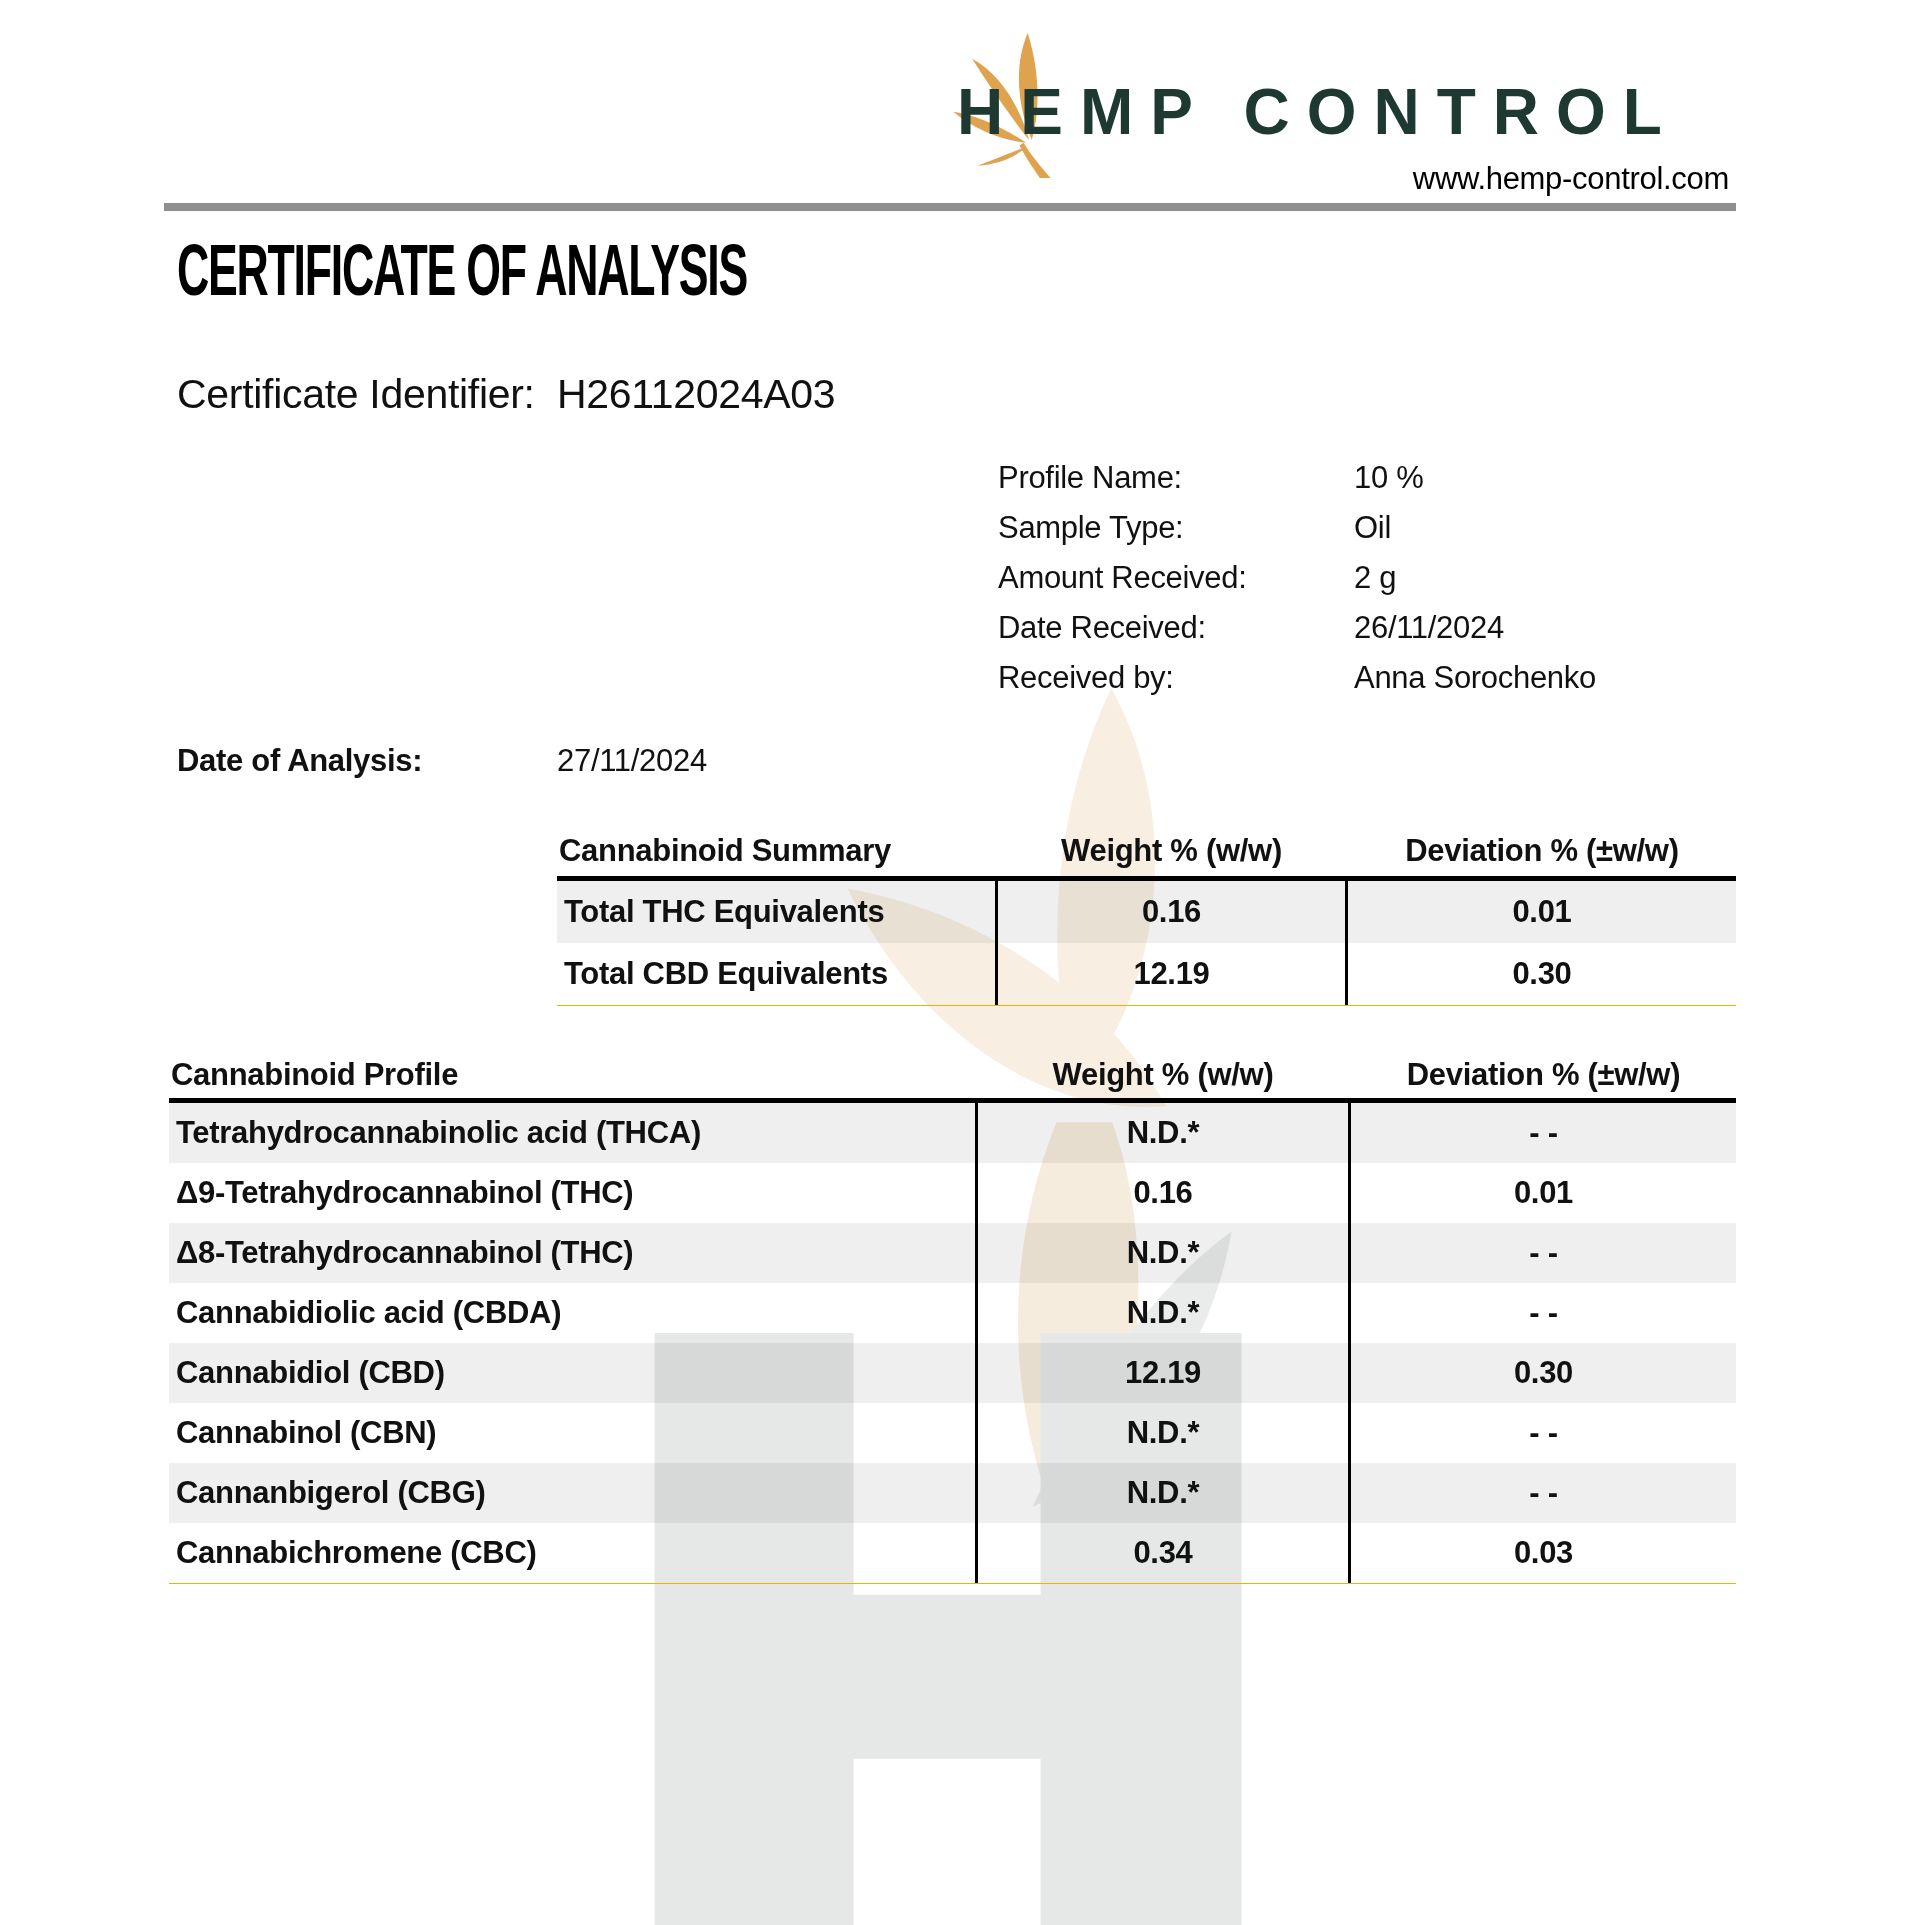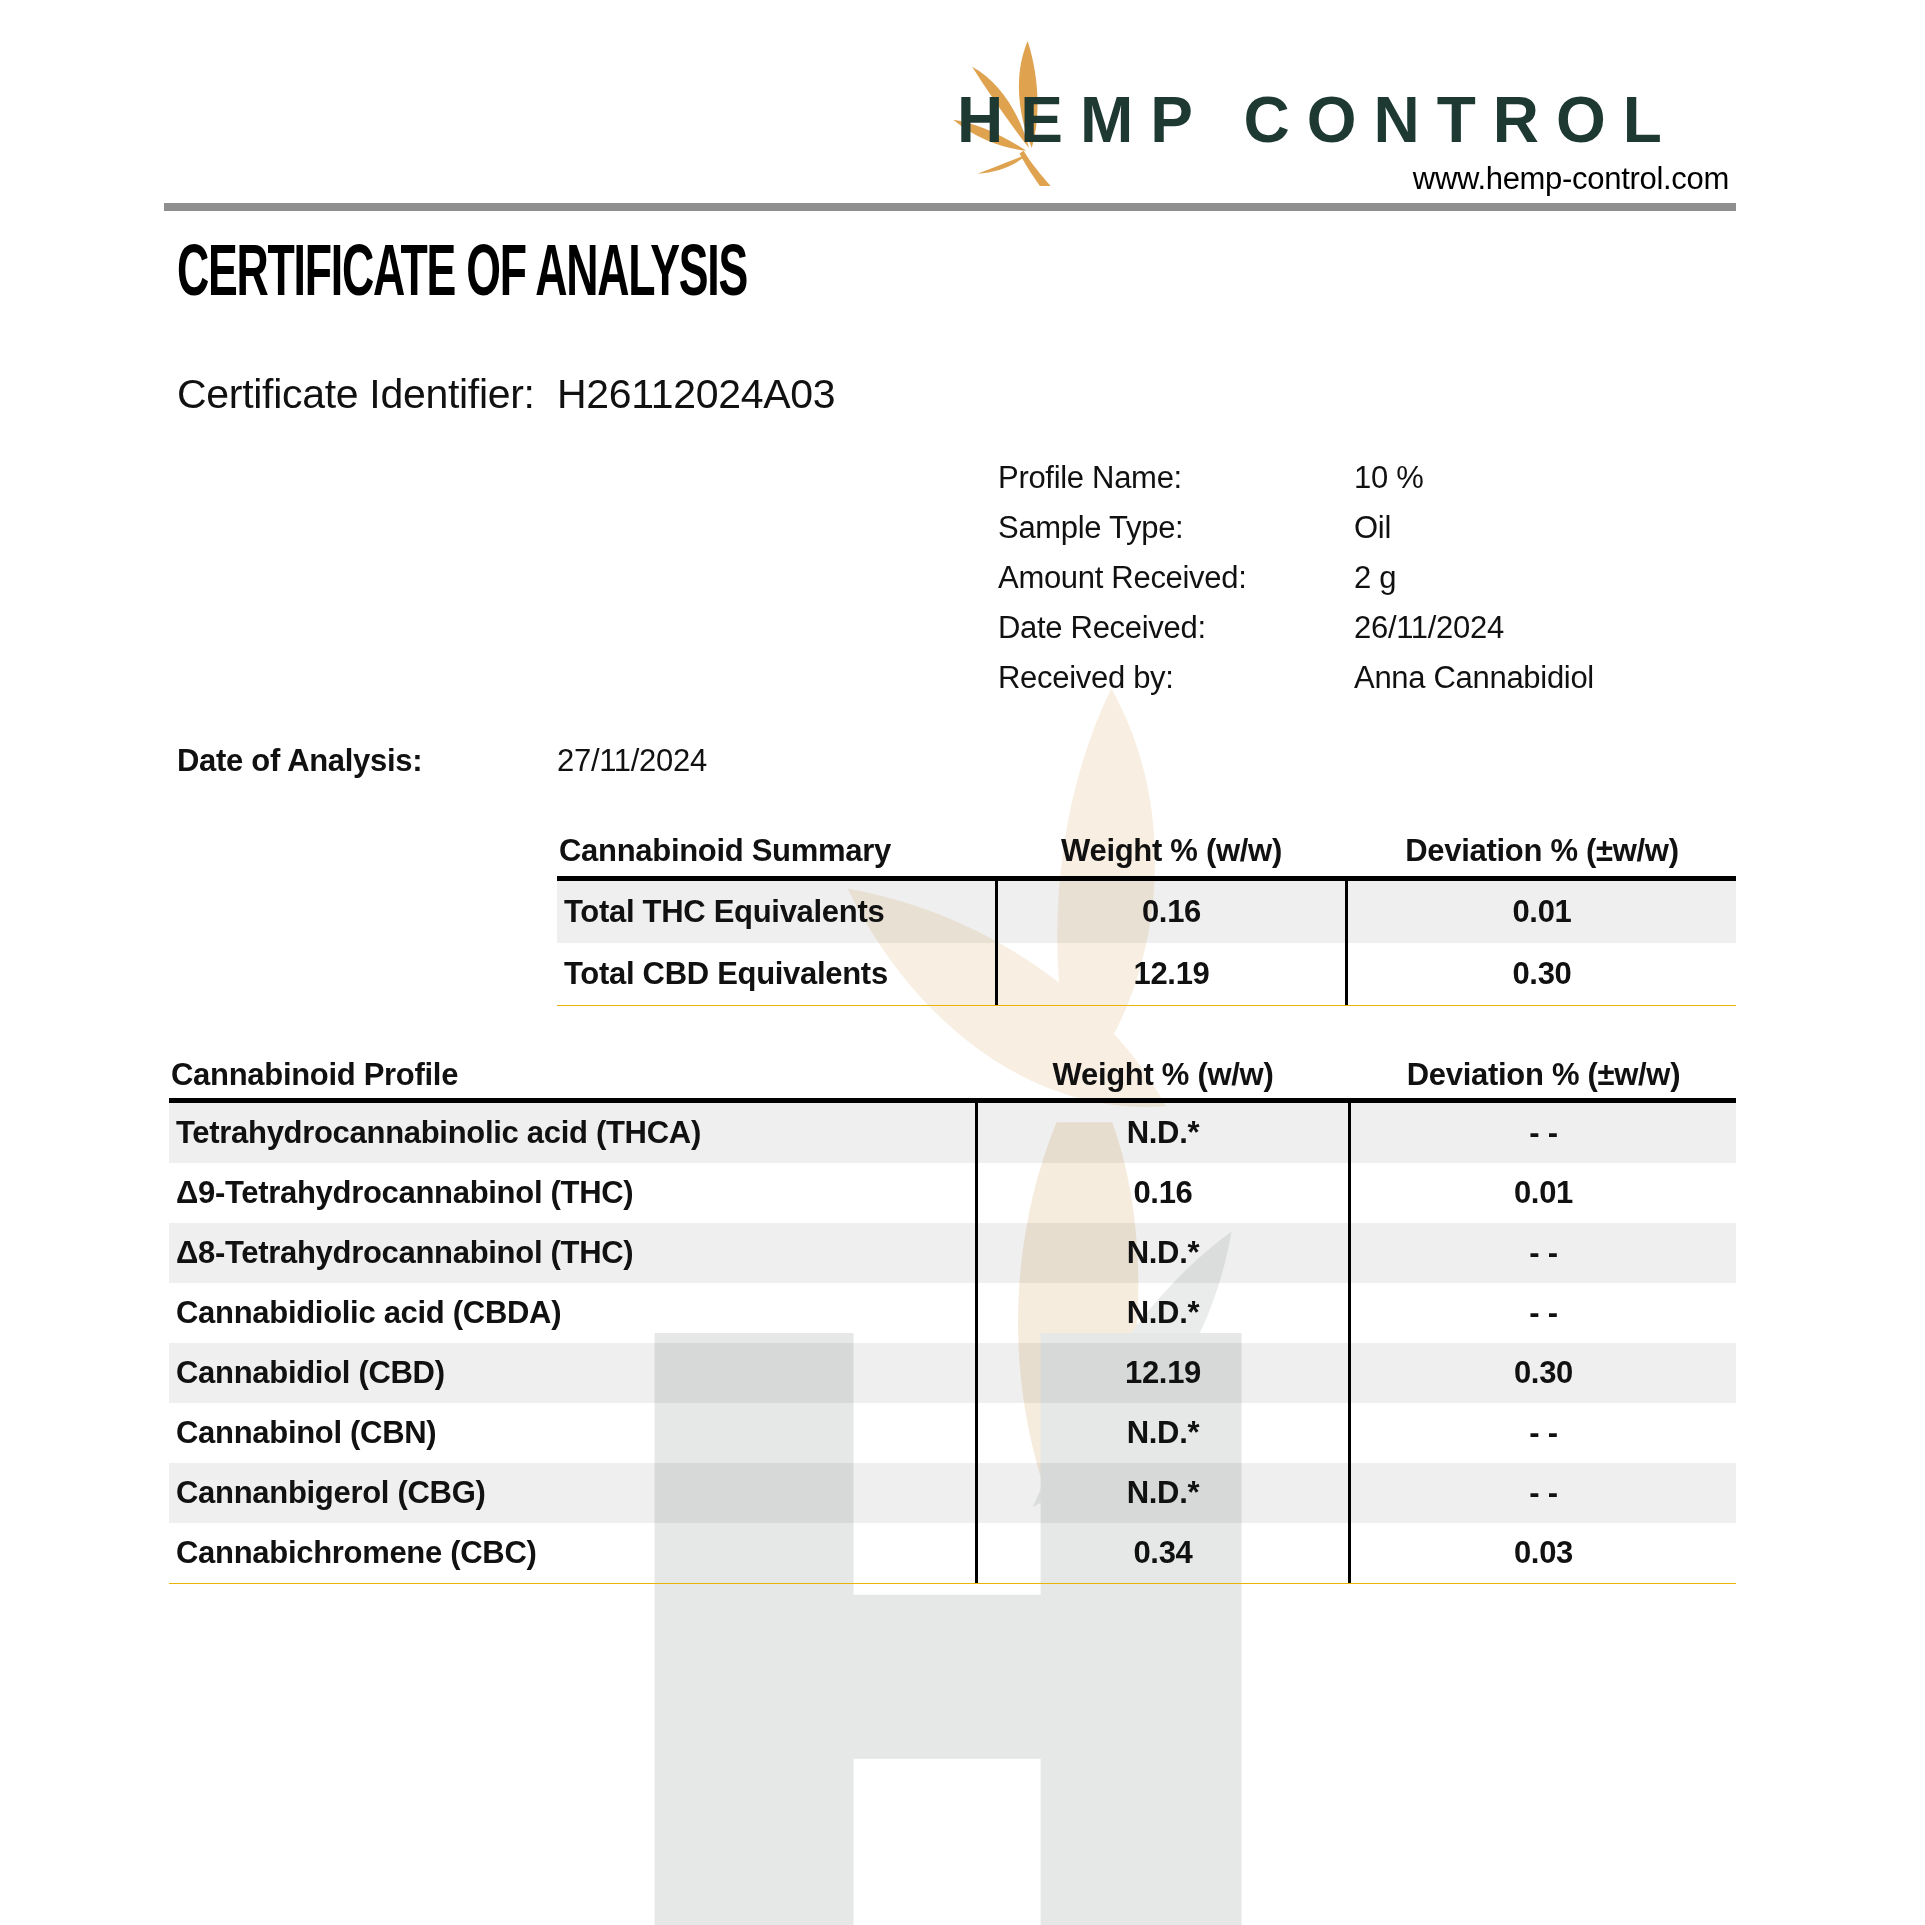--- a/index.html
+++ b/index.html
@@ -11,21 +11,21 @@
     font-family:"Liberation Sans",sans-serif;
     color:#111;
     letter-spacing:-0.3px;
   }
   
   .watermark{position:absolute;inset:0;z-index:0;}
   
   .content{position:absolute;inset:0;z-index:2;}
 
   
-  .logo{position:absolute;left:957px;top:85px;height:80px;text-align:center;}
+  .logo{position:absolute;left:957px;top:77px;height:80px;text-align:center;}
   .logo-leaf{position:absolute;left:-16px;top:-48px;width:149px;height:149px;z-index:0;}
   .logo-text{
     position:relative;z-index:1;
     font-size:64px;font-weight:900;line-height:70px;
     letter-spacing:17px;
     color:var(--brand-green,#1e3932);
     white-space:nowrap;
   }
   .site-url{
     position:absolute;right:196px;top:159px;
@@ -120,21 +120,21 @@
       <div class="info-row">
         <span class="info-label">Sample Type:</span><span>Oil</span>
       </div>
       <div class="info-row">
         <span class="info-label">Amount Received:</span><span>2 g</span>
       </div>
       <div class="info-row">
         <span class="info-label">Date Received:</span><span>26/11/2024</span>
       </div>
       <div class="info-row">
-        <span class="info-label">Received by:</span><span>Anna Cannabidiol</span>
+        <span class="info-label">Received by:</span><span>Anna Sorochenko</span>
       </div>
     </div>
 
     <div class="analysis-row">
       <span class="analysis-label">Date of Analysis:</span><span>27/11/2024</span>
     </div>
 
     <div class="table summary-table">
       <div class="t-head">
         <div class="h first">Cannabinoid Summary</div>

